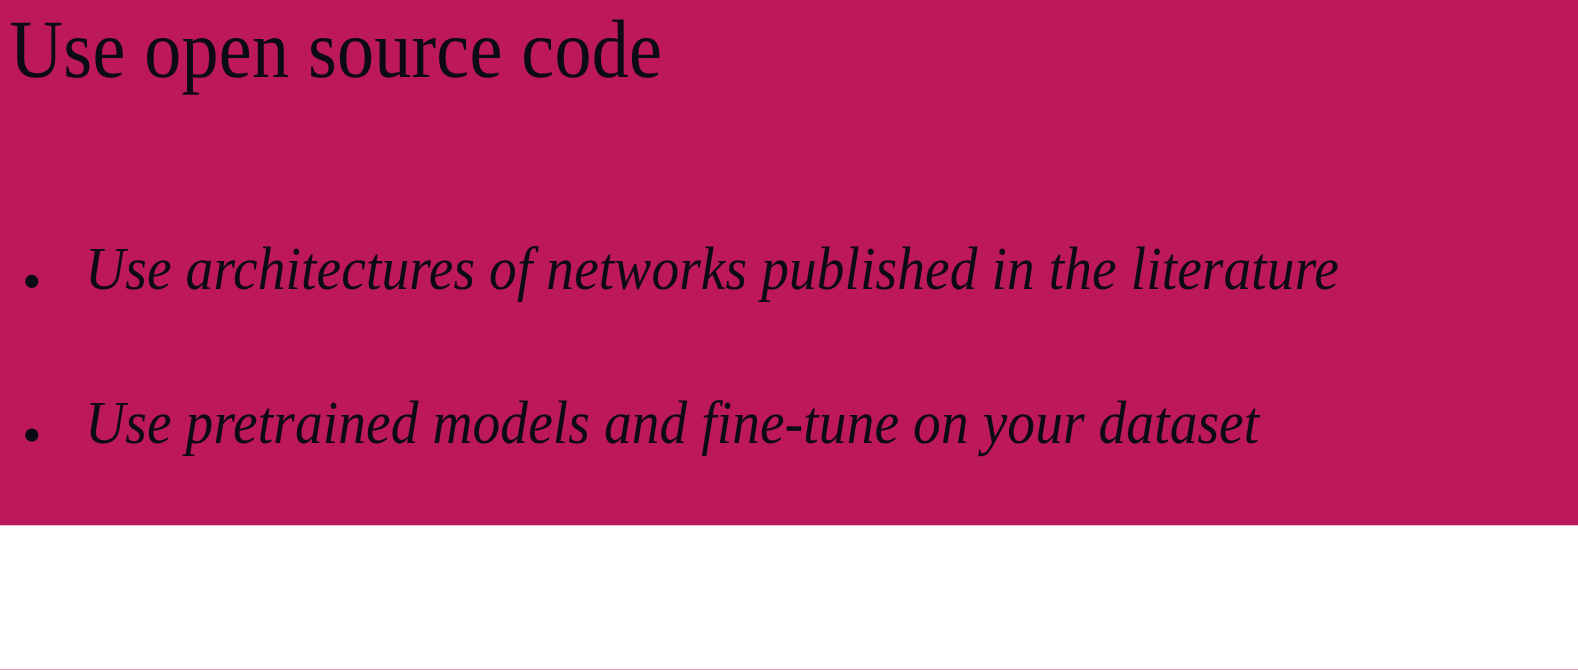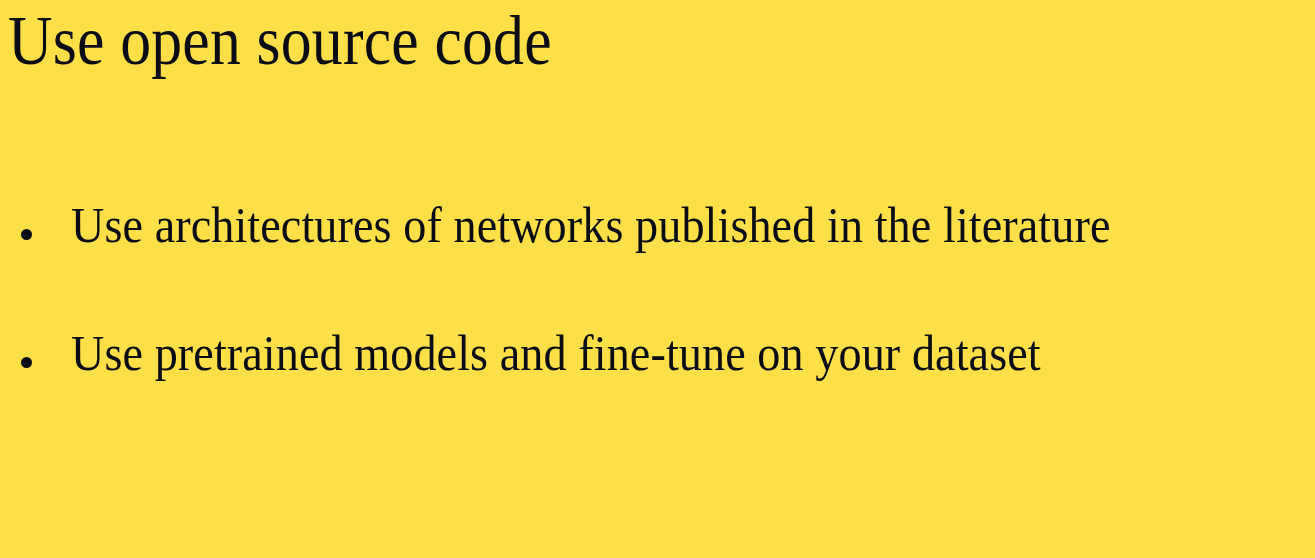--- a/index.html
+++ b/index.html
@@ -10,22 +10,22 @@
   }
 
   body {
     font-family: "Liberation Serif", "DejaVu Serif", serif;
     -webkit-font-smoothing: antialiased;
   }
 
   #slide {
     position: relative;
     width: 1315px;
-    height: 558px;
-    background: #fde047;
+    height: 438px;
+    background: #be185d;
     overflow: hidden;
   }
 
   
   .slide-title {
     position: absolute;
     left: 8px;
     top: 2px;
     font-family: "Liberation Serif", "DejaVu Serif", serif;
     font-size: 69px;
@@ -48,20 +48,21 @@
     margin: 0;
     padding: 0;
     list-style: none;
   }
 
   .bullet-item {
     position: relative;
     height: 128px;
     margin: 0;
     padding: 0;
+    font-style: italic;
   }
 
   .bullet-marker {
     position: absolute;
     left: 21px;
     top: 33px;
     width: 11px;
     height: 11px;
     border-radius: 50%;
     background: #0b0b16;

